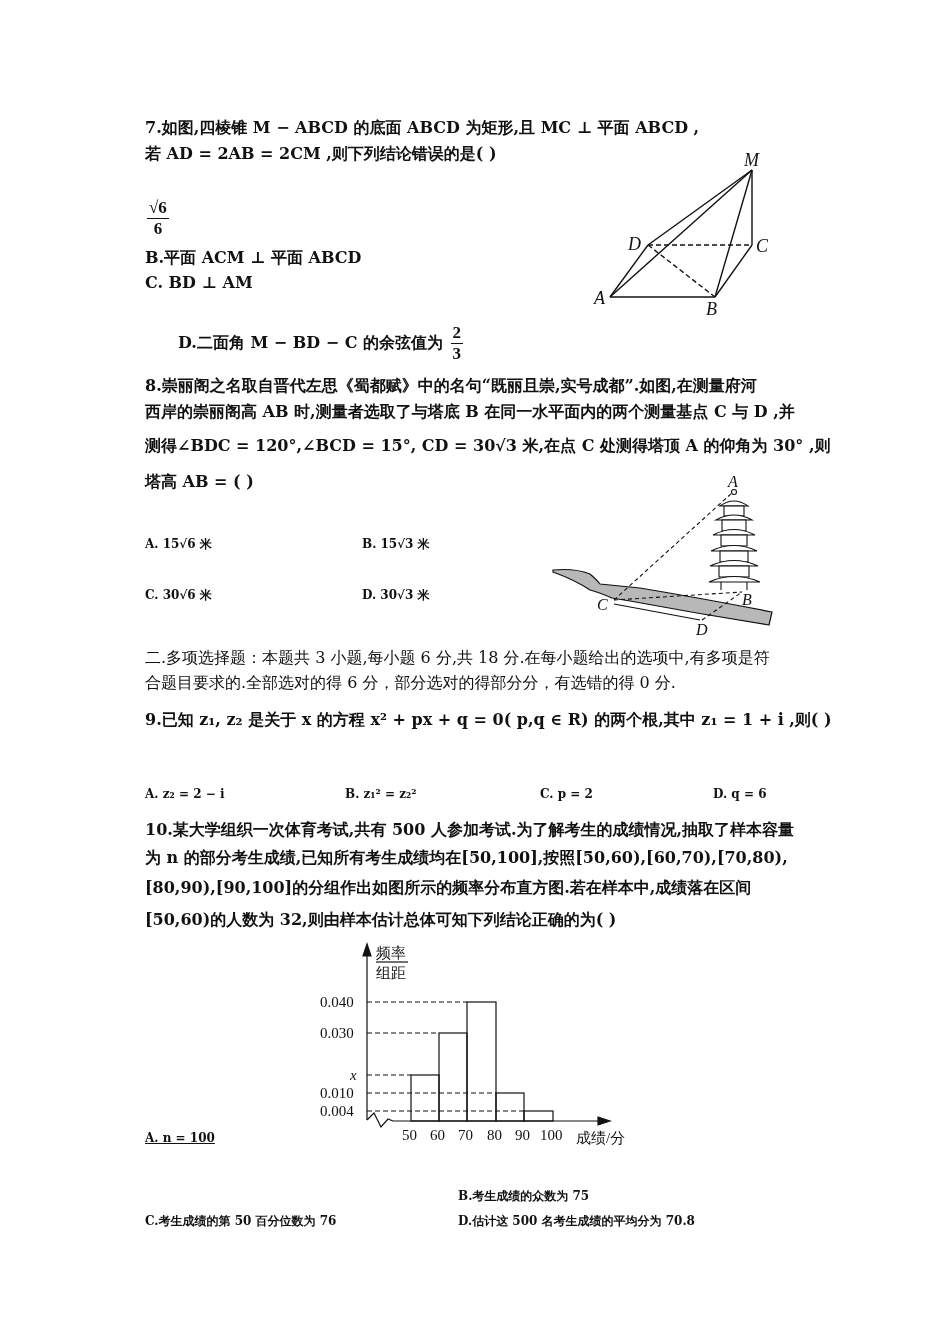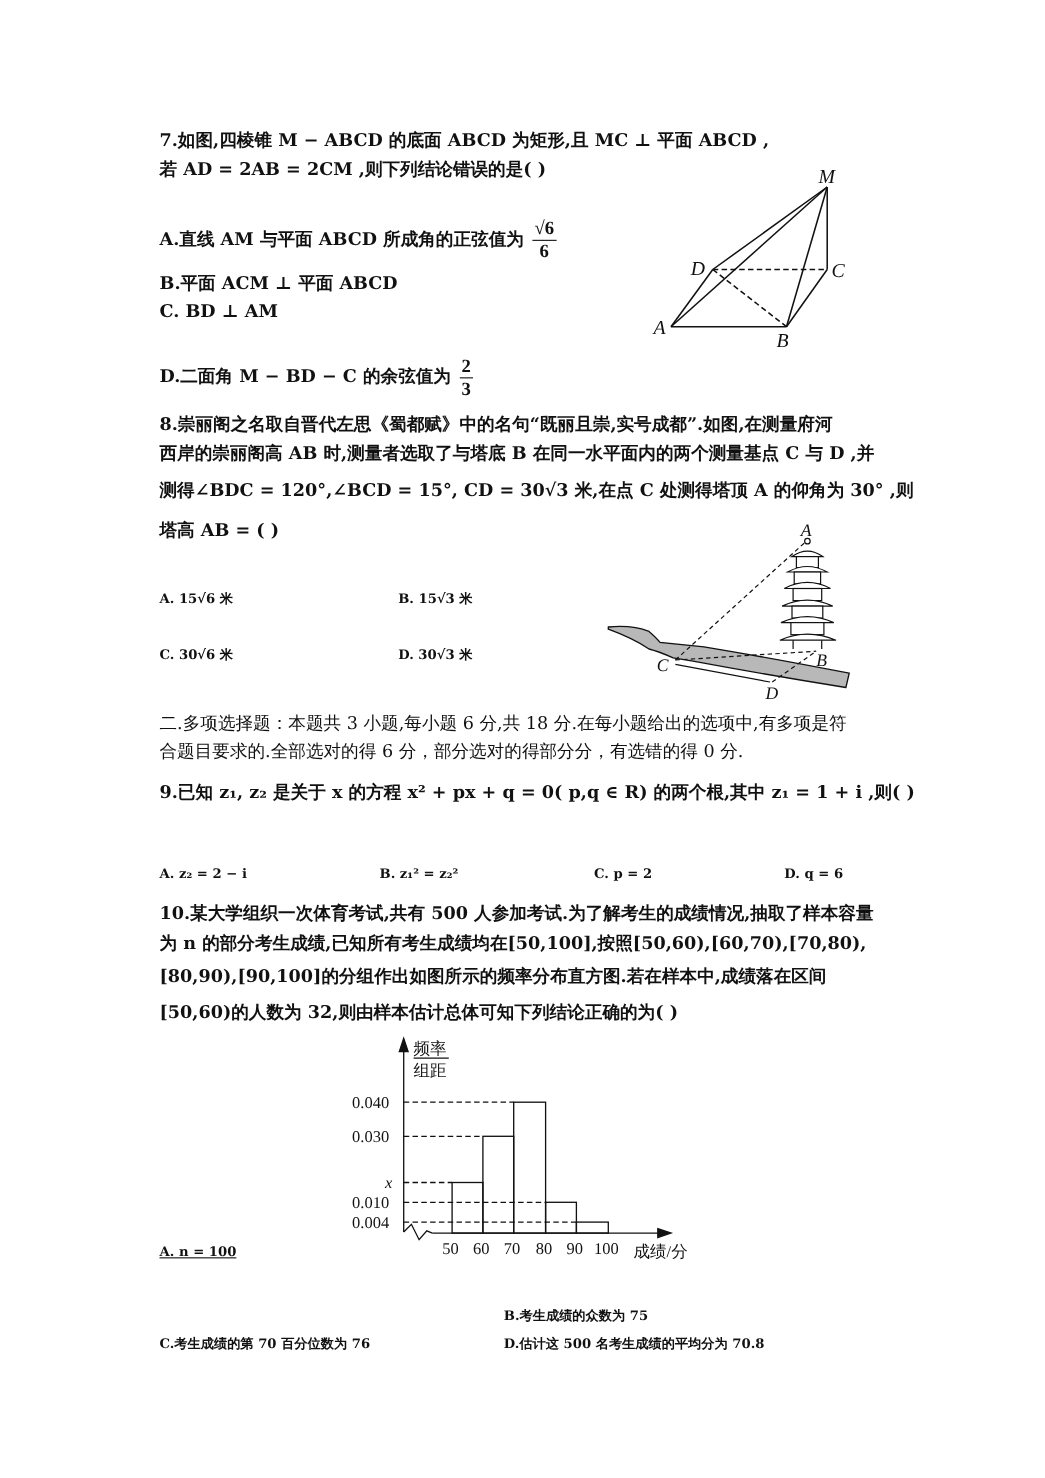--- a/index.html
+++ b/index.html
@@ -14,29 +14,28 @@
   svg { position: absolute; overflow: visible; }
   svg text { font-family: "Liberation Serif", serif; }
 </style>
 </head>
 <body>
 
 <div class="line b" style="top:118px;">7.如图,四棱锥 M − ABCD 的底面 ABCD 为矩形,且 MC ⊥ 平面 ABCD ,</div>
 <div class="line b" style="top:144px;">若 AD = 2AB = 2CM ,则下列结论错误的是(     )</div>
 
 <div class="line b" style="top:198px;">
-  <span>A.直线 AM 与平面 ABCD 所成角的正弦值为</span>
   <span class="frac">
     <span class="num">√6</span>
     <span class="den">6</span>
   </span>
 </div>
 <div class="line b" style="top:248px;">B.平面 ACM ⊥ 平面 ABCD</div>
 <div class="line b" style="top:273px;">C. BD ⊥ AM</div>
-<div class="line b" style="top:323px;">
+<div class="line b" style="top:323px;margin-left:33px;">
   <span>D.二面角  M − BD − C  的余弦值为</span>
   <span class="frac">
     <span class="num">2</span>
     <span class="den">3</span>
   </span>
 </div>
 
 <svg style="left:0;top:0;" width="950" height="1344">
   <g stroke="#111" stroke-width="1.4" fill="none">
     <line x1="610" y1="297" x2="715" y2="297"></line>
@@ -155,14 +154,14 @@
     <text x="458" y="1140">70</text>
     <text x="487" y="1140">80</text>
     <text x="515" y="1140">90</text>
     <text x="540" y="1140">100</text>
     <text x="576" y="1143">成绩/分</text>
   </g>
 </svg>
 
 <div class="opt b" style="left:145px;top:1104px;text-decoration:underline;">A. n = 100</div>
 <div class="opt b" style="left:458px;top:1162px;">B.考生成绩的众数为 75</div>
-<div class="opt b" style="left:145px;top:1187px;">C.考生成绩的第 70 百分位数为 76</div>
+<div class="opt b" style="left:145px;top:1187px;">C.考生成绩的第 50 百分位数为 76</div>
 <div class="opt b" style="left:458px;top:1187px;">D.估计这 500 名考生成绩的平均分为 70.8</div>
 
 </body></html>

